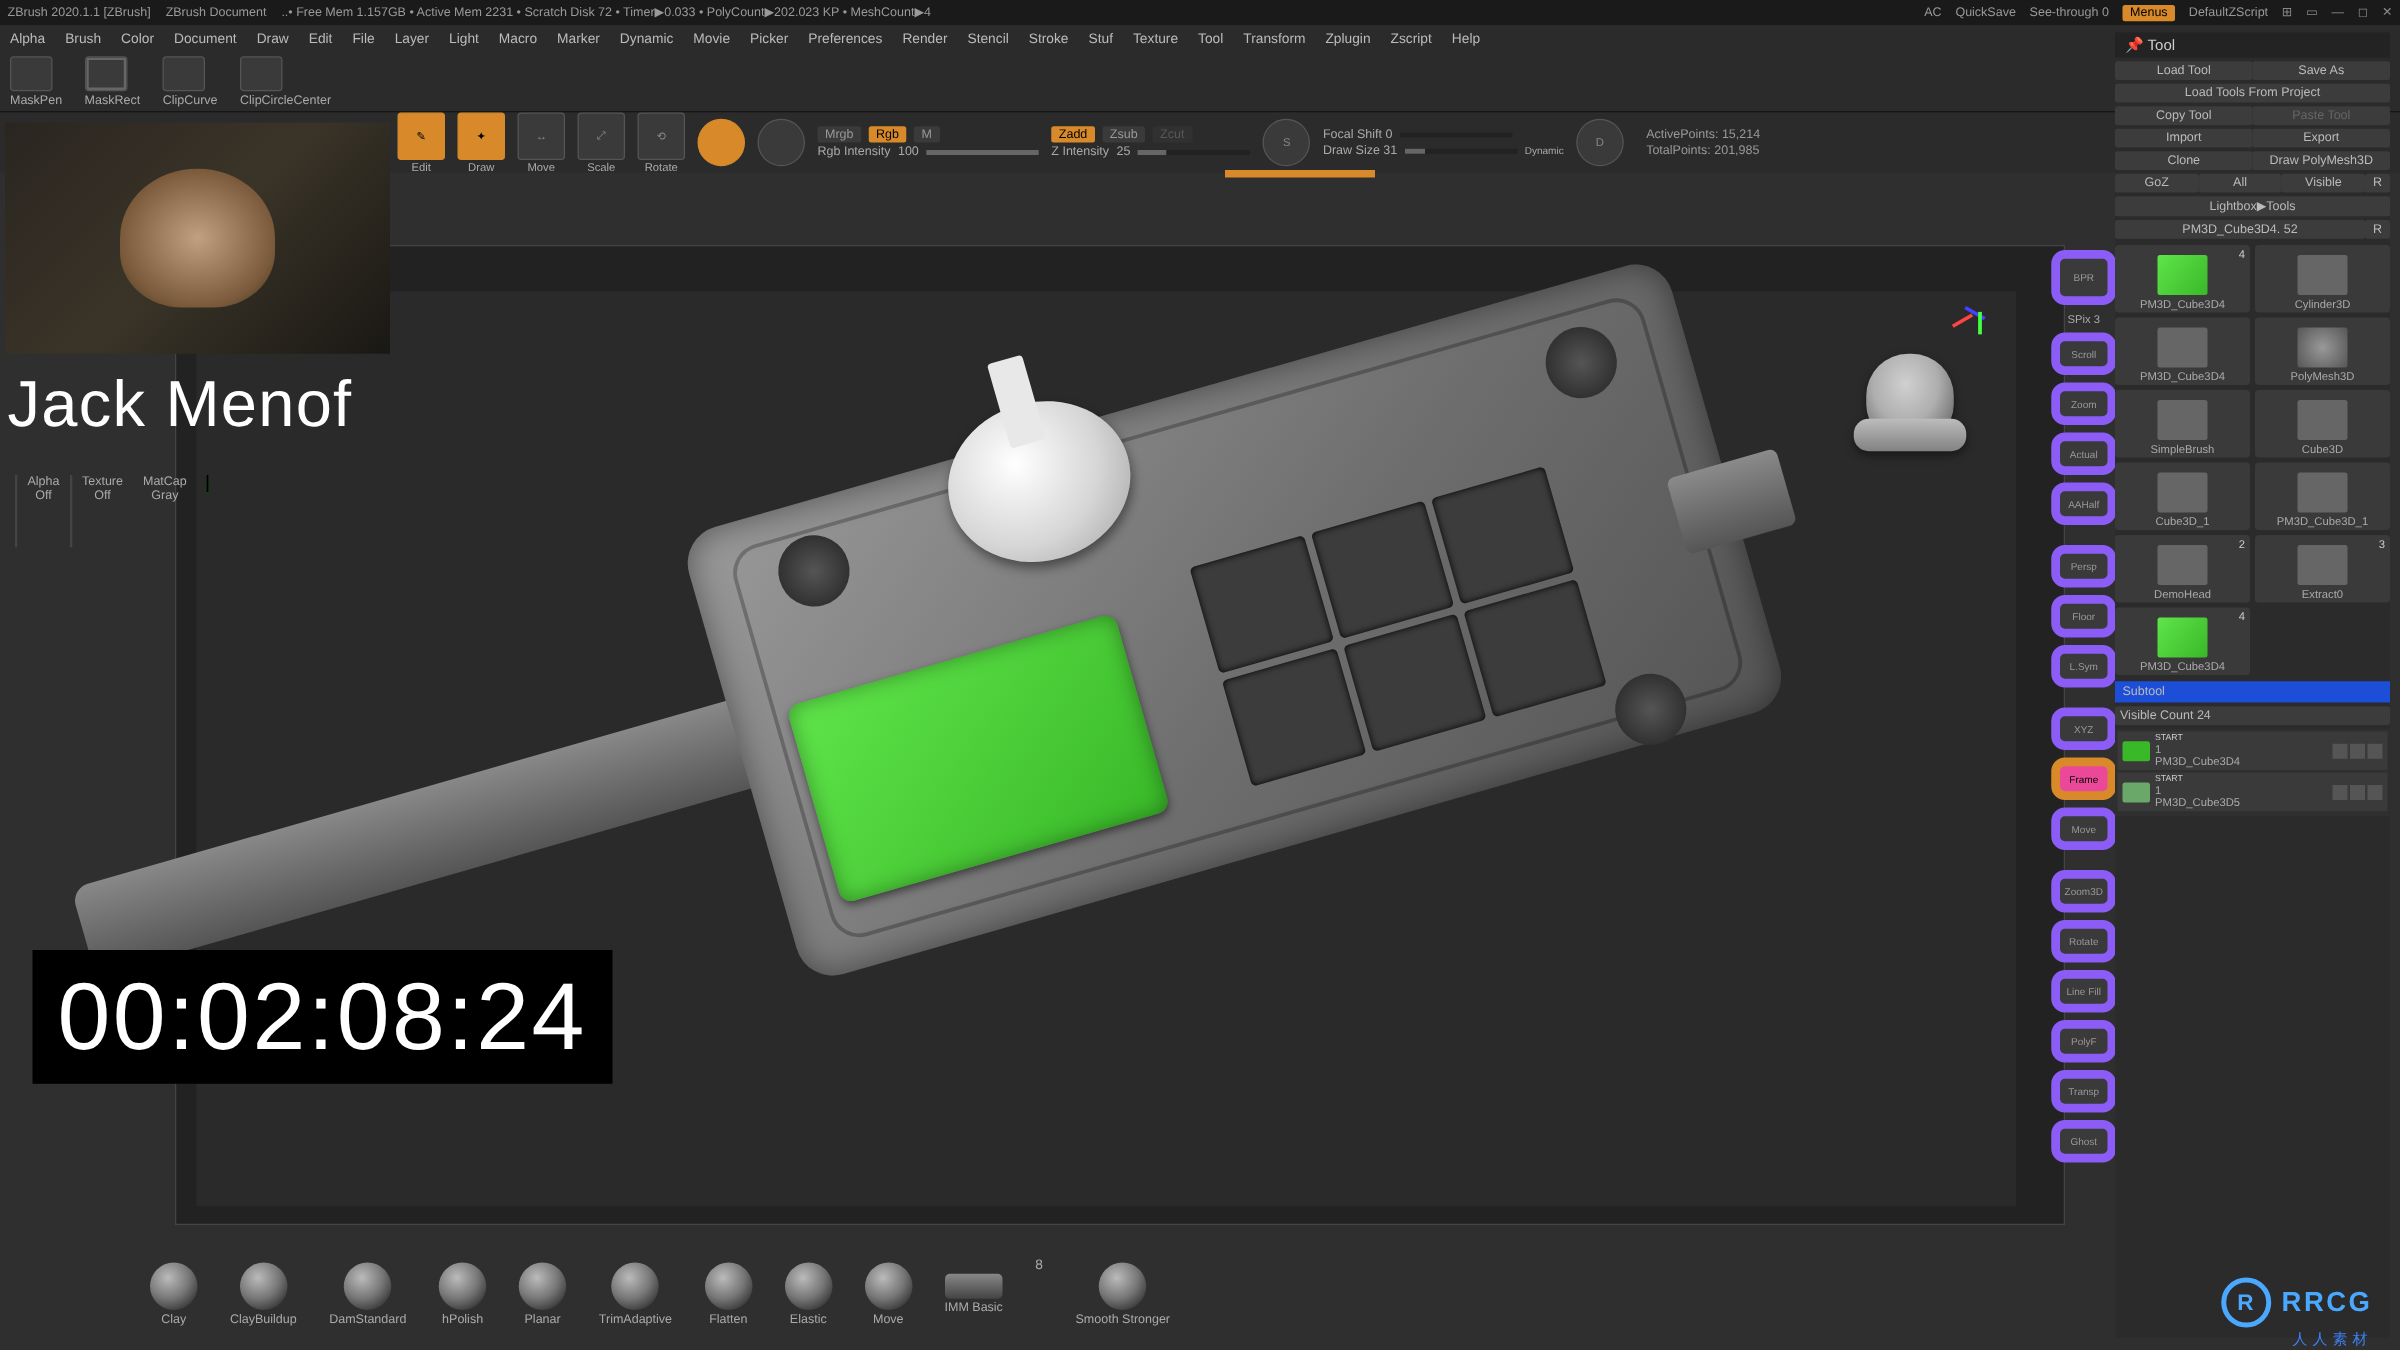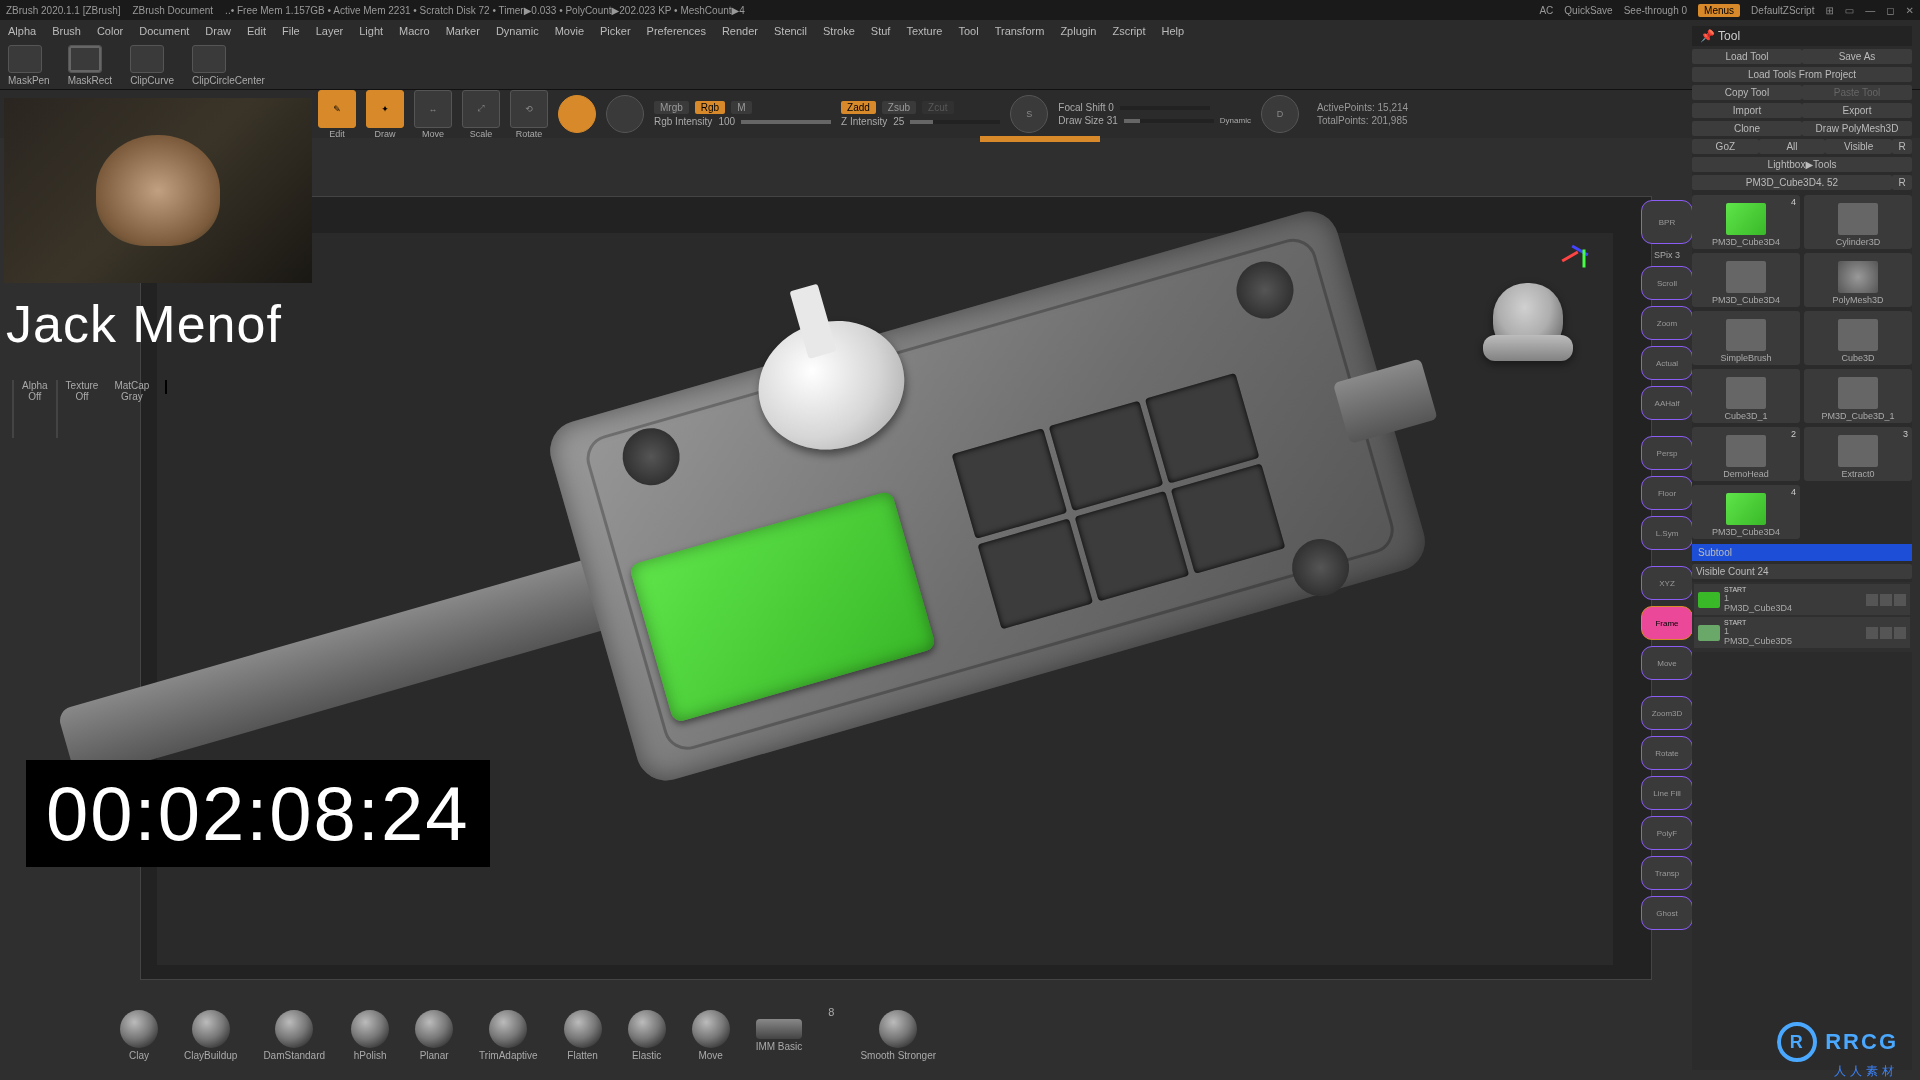--- a/index.html
+++ b/index.html
@@ -77,21 +77,21 @@
 .model .knob::after { content: ""; position: absolute; left: 40%; top: -30%; width: 20%; height: 55%; background: #e8e8e8; border-radius: 3px; }
 .model .lid { position: absolute; left: 32%; top: 38%; width: 24%; height: 36%; background: linear-gradient(140deg,#5fe54a,#39b828); border-radius: 10px; box-shadow: inset 0 0 16px rgba(0,0,0,.35), 0 3px 7px rgba(0,0,0,.5); }
 .model .grille { position: absolute; left: 62%; top: 34%; width: 26%; height: 40%; display: grid; grid-template-columns: repeat(3,1fr); grid-template-rows: repeat(2,1fr); gap: 6px; }
 .model .grille div { background: #3c3c3c; border-radius: 4px; box-shadow: inset 0 0 6px #000; }
 .model .screw { position: absolute; width: 5%; aspect-ratio: 1; background: radial-gradient(circle,#555,#222); border-radius: 50%; }
 .model .sc1 { left: 34%; top: 10%; } .model .sc2 { left: 90%; top: 12%; } .model .sc3 { left: 88%; top: 74%; }
 .model .stub { position: absolute; right: -4%; top: 42%; width: 8%; height: 14%; background: linear-gradient(#8a8a8a,#555); border-radius: 6px; }
 
 
 .right-strip { position: absolute; right: 232px; top: 196px; width: 42px; display: flex; flex-direction: column; align-items: center; gap: 6px; padding-top: 4px; z-index: 5; }
-.strip-btn { width: 52px; height: 34px; background: #3a3a3a; border: 1px solid #8b5cf6; border-radius: 11px; display: flex; flex-direction: column; align-items: center; justify-content: center; font-size: 8px; color: #999; cursor: pointer; }
+.strip-btn { width: 52px; height: 34px; background: #3a3a3a; border: 7px solid #8b5cf6; border-radius: 11px; display: flex; flex-direction: column; align-items: center; justify-content: center; font-size: 8px; color: #999; cursor: pointer; }
 .strip-btn.tall { height: 44px; }
 .strip-btn.orange { background: #ec4899; border-color: #d88a2a; color: #000; }
 .strip-sep { height: 4px; }
 
 
 .tool-panel { position: absolute; right: 8px; top: 26px; width: 220px; bottom: 10px; background: #2b2b2b; display: flex; flex-direction: column; gap: 3px; font-size: 10px; z-index: 6; }
 .tool-header { background: #232323; padding: 3px 8px; font-size: 12px; color: #ccc; }
 .tool-row { display: flex; gap: 0; }
 .tool-btn { flex: 1; background: #3c3c3c; padding: 2px 4px; text-align: center; color: #bbb; cursor: pointer; border-radius: 2px; font-size: 10px; }
 .tool-btn.dim { color: #666; }

